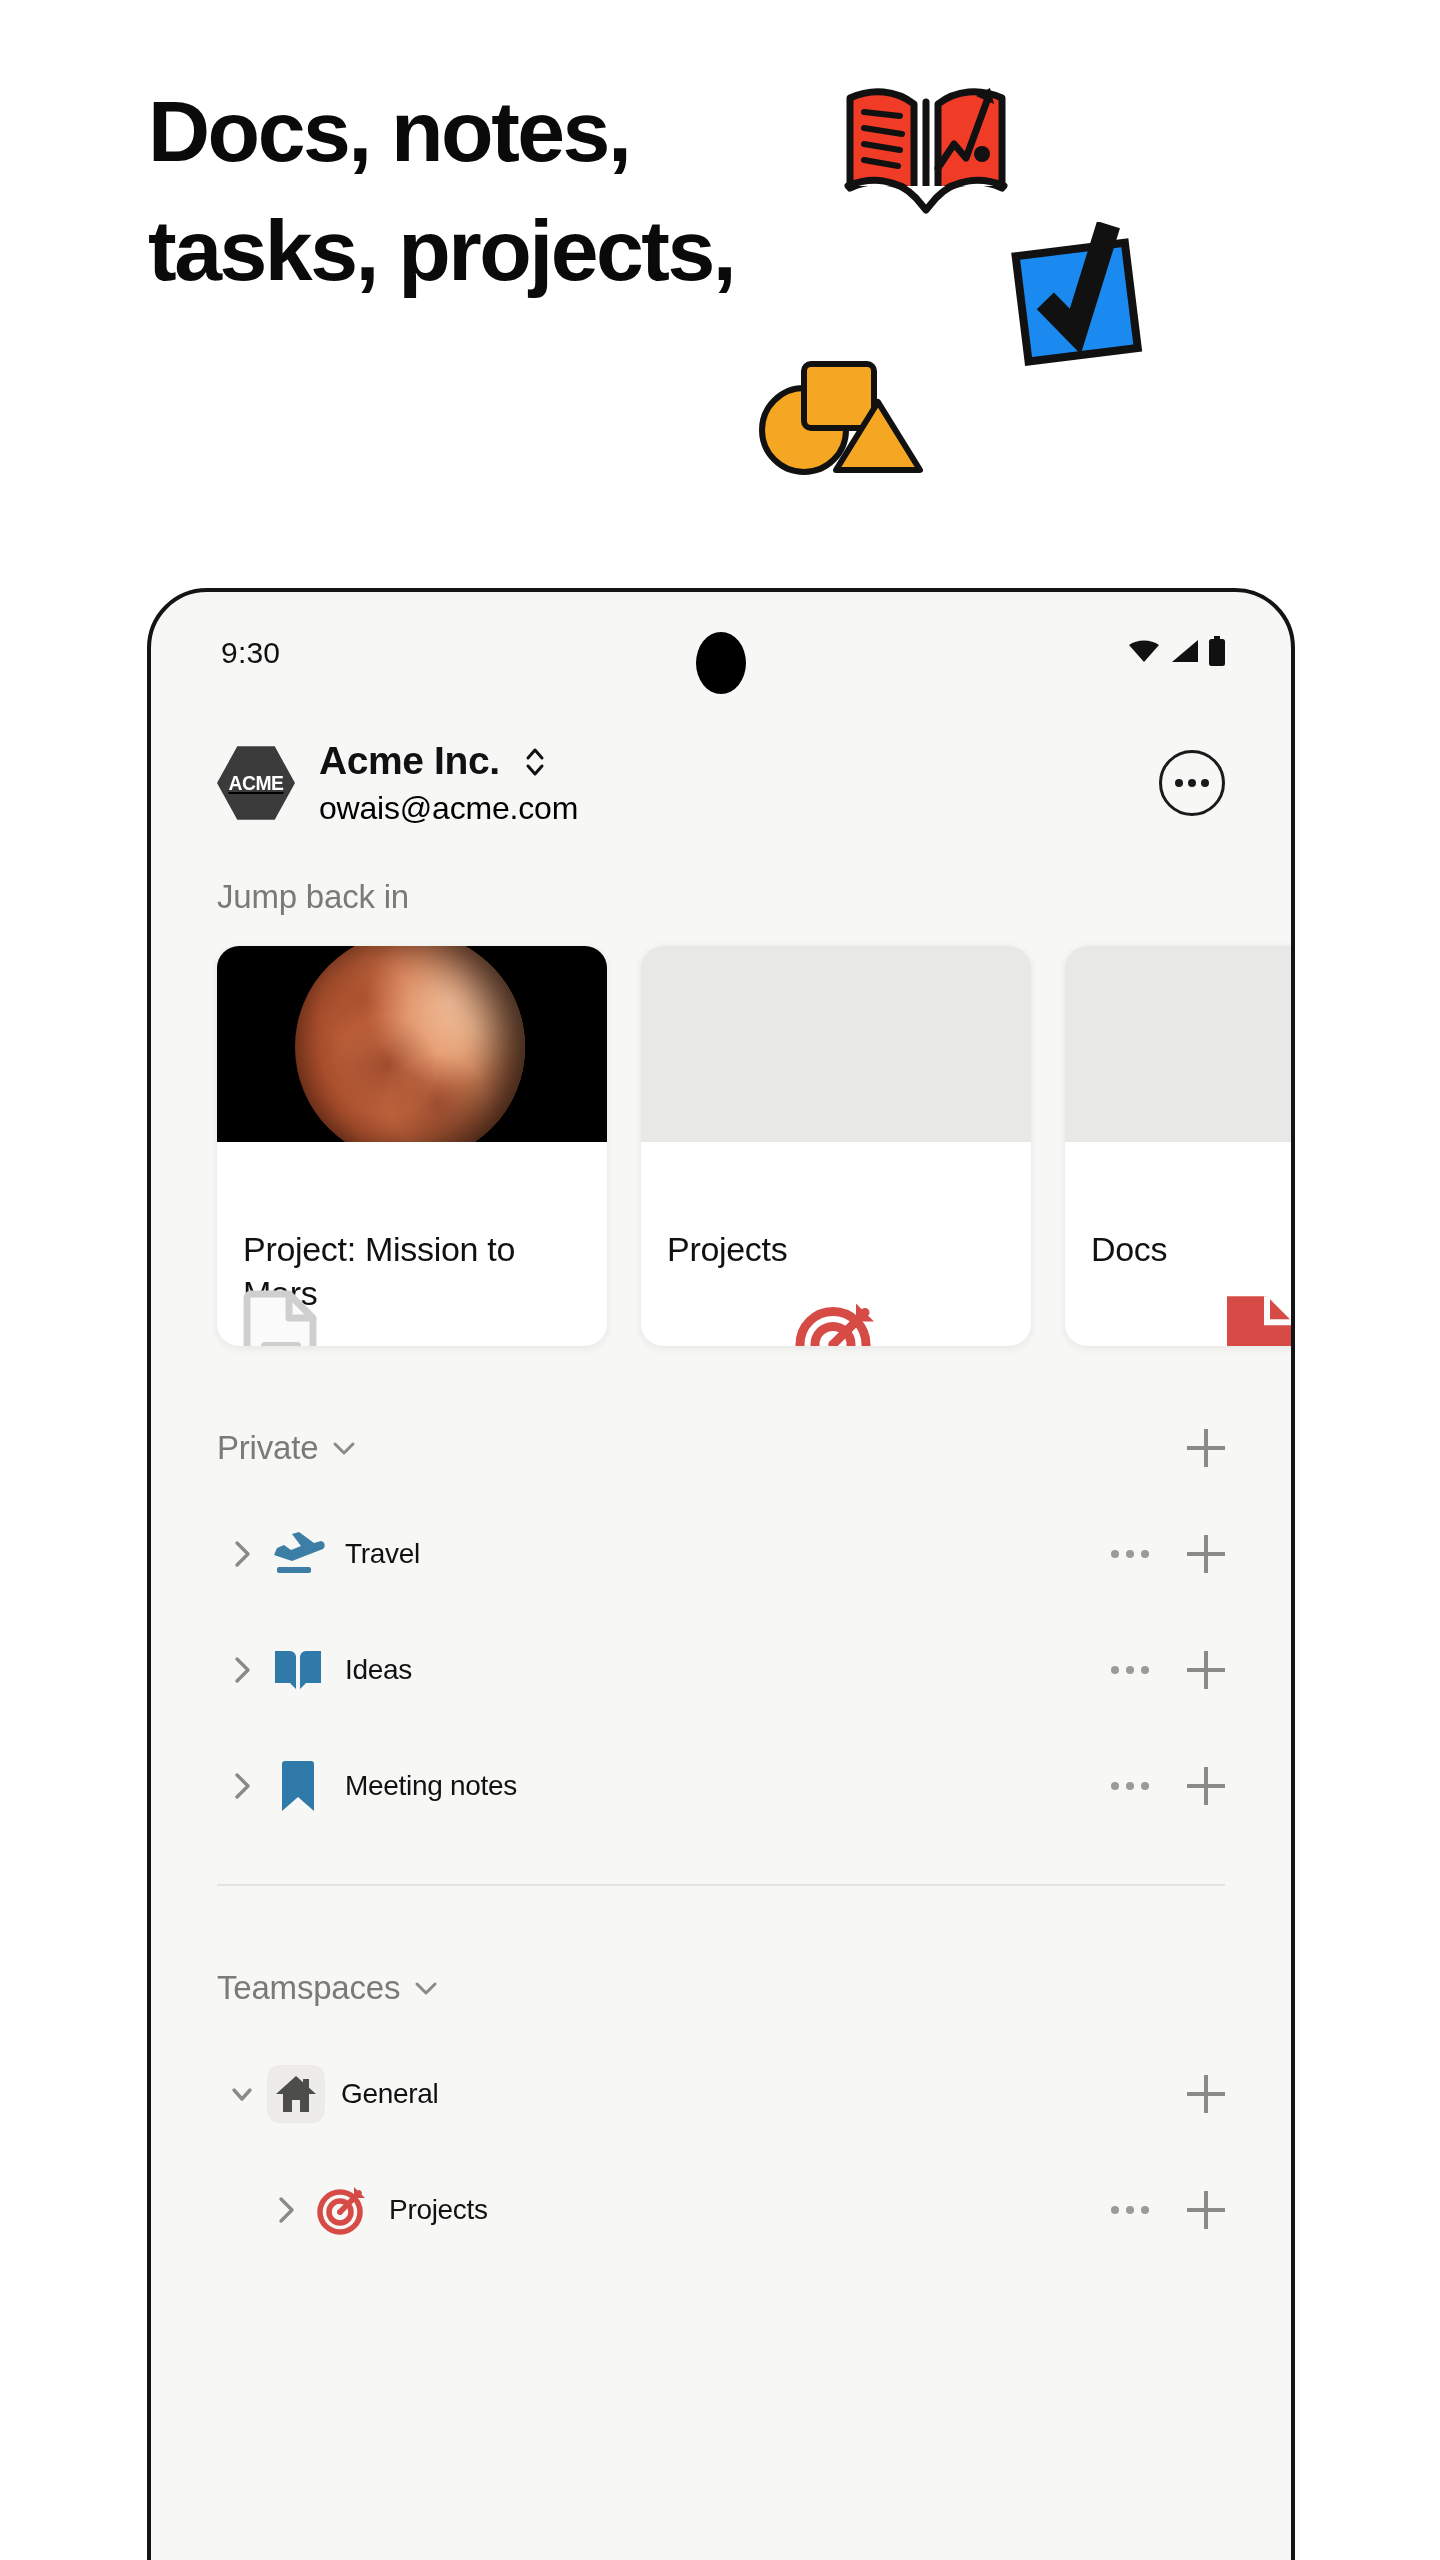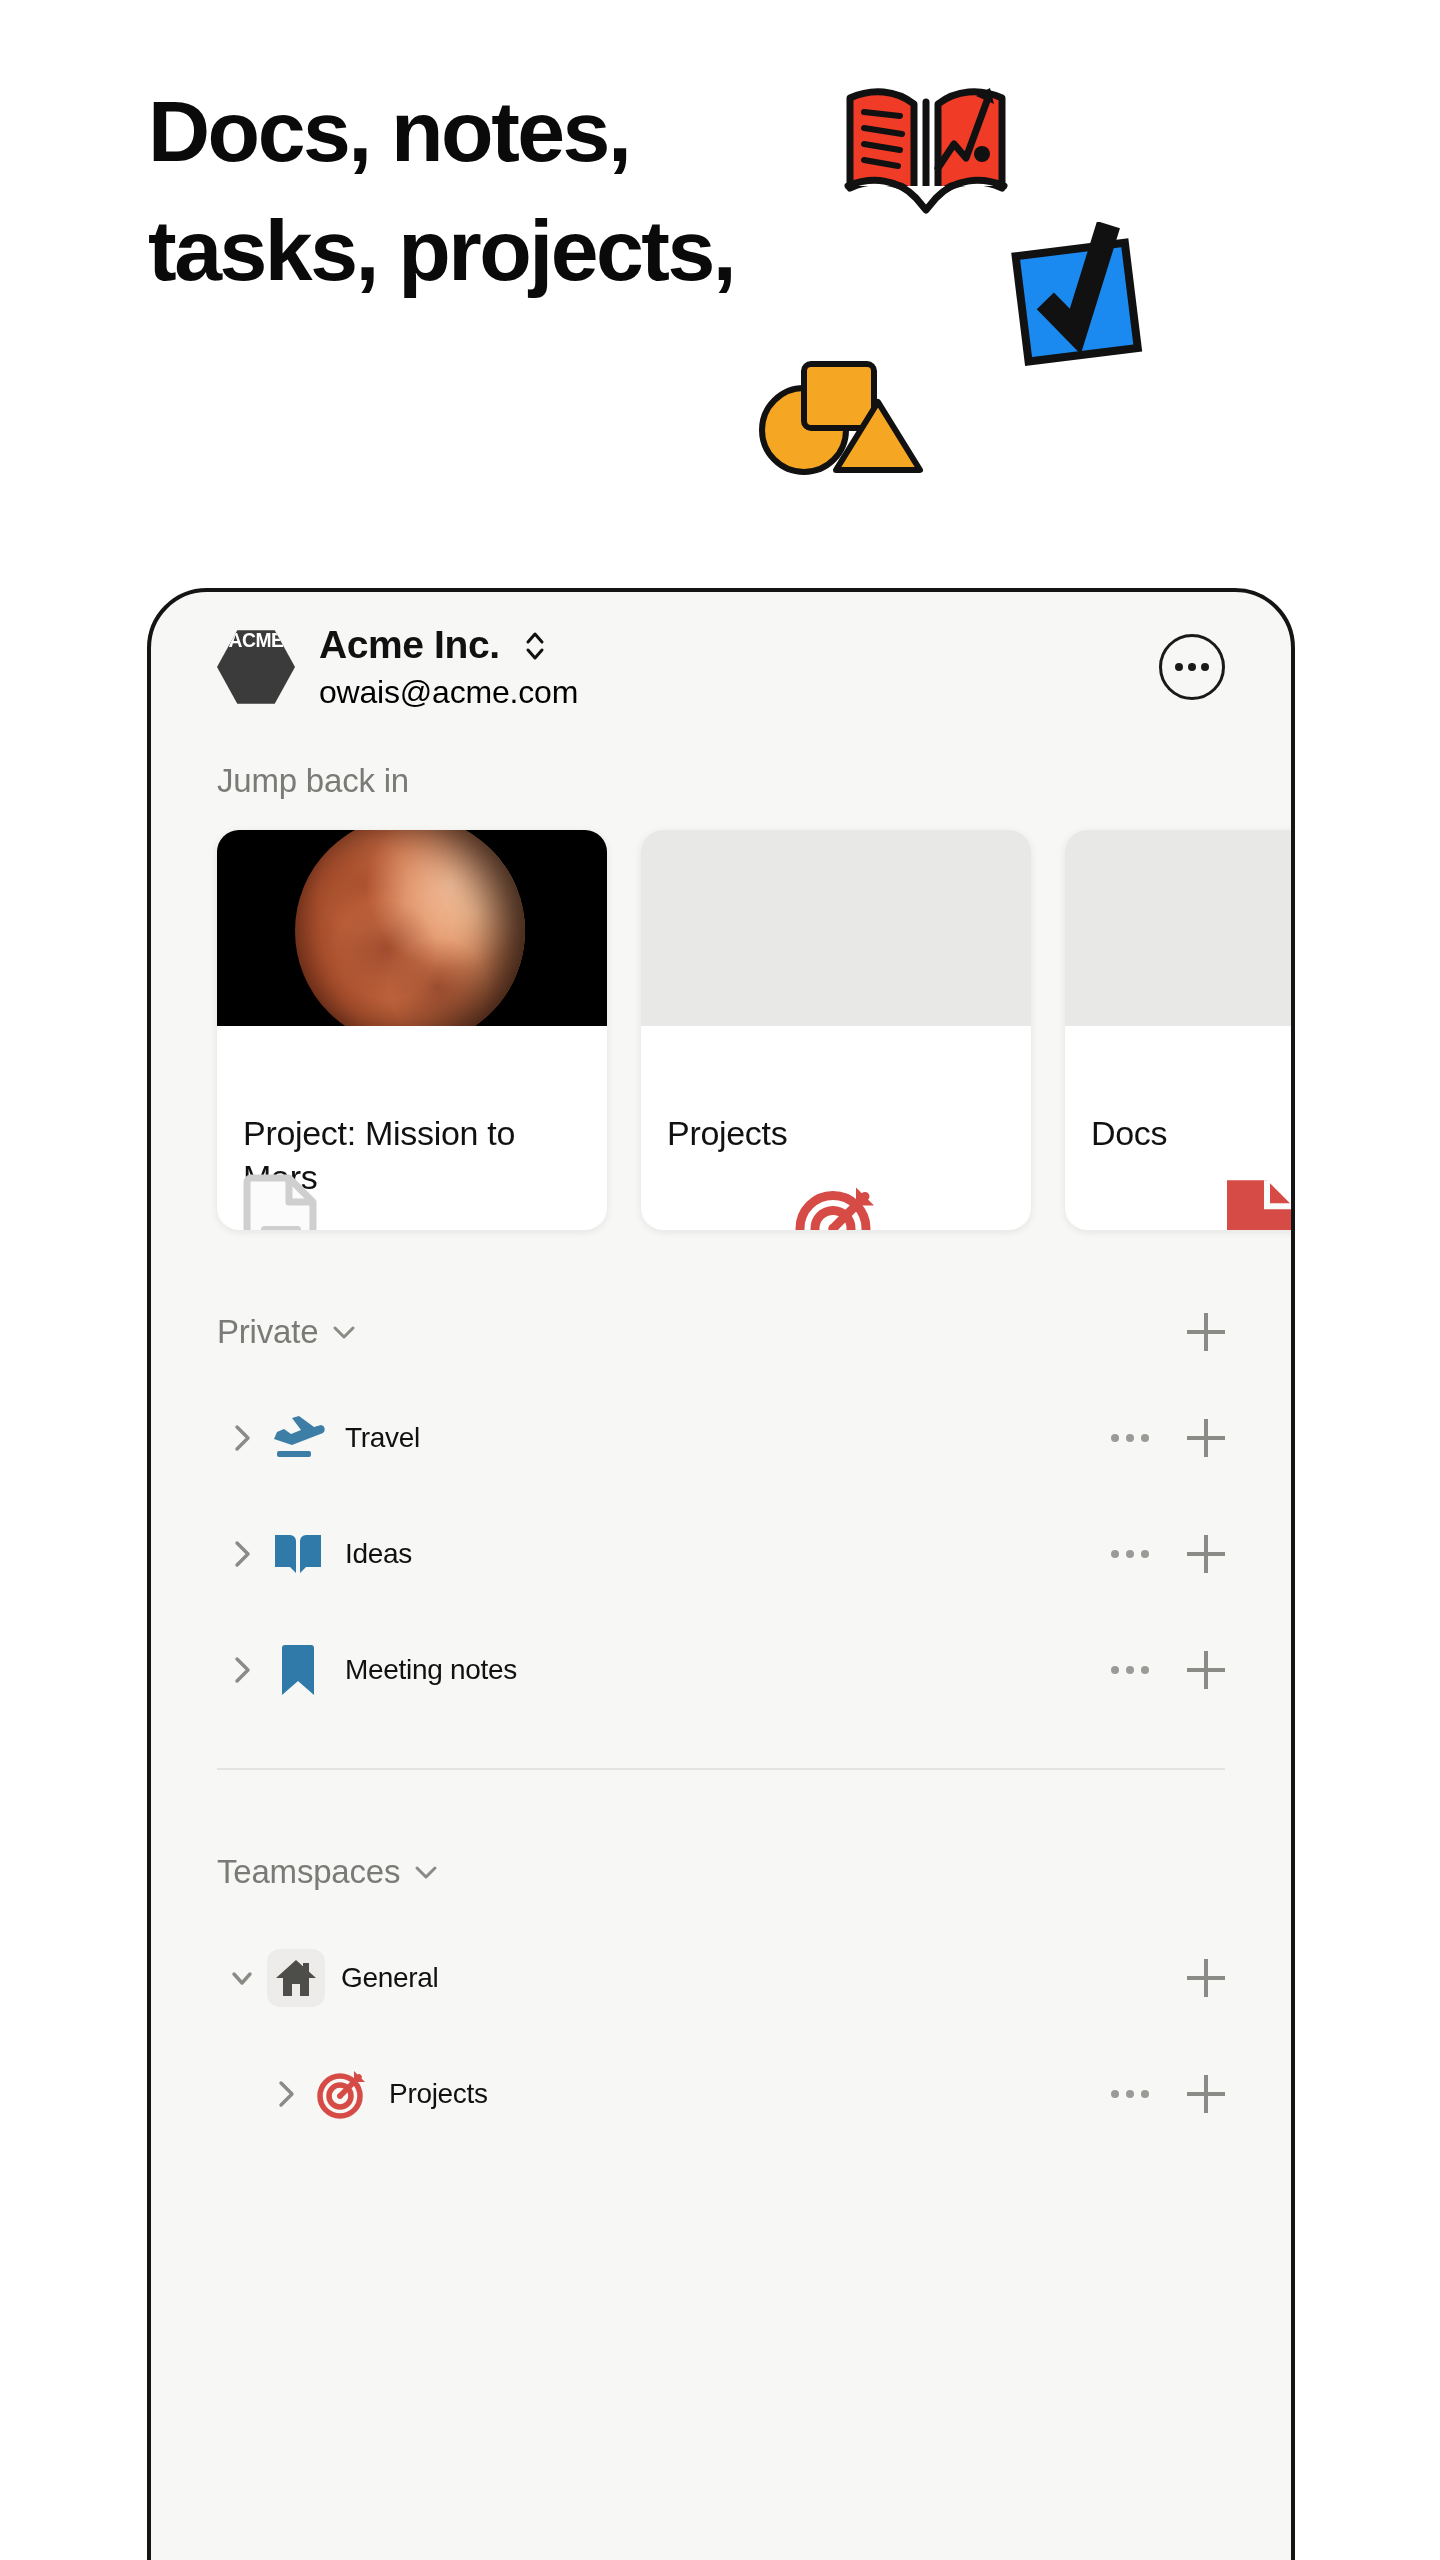--- a/index.html
+++ b/index.html
@@ -82,21 +82,21 @@
   }
   .ws-logo {
     width: 78px; height: 78px;
     position: relative; flex: 0 0 auto;
     margin-right: 24px;
   }
   .ws-logo-hex {
     width: 78px; height: 78px;
     background: #3b3b3b;
     clip-path: polygon(26% 3%, 74% 3%, 100% 50%, 74% 97%, 26% 97%, 0% 50%);
-    display: flex; justify-content: center;
+    display: flex; align-items: center; justify-content: center; text-decoration: underline;
   }
   .ws-logo-text {
     color: #fff; font-size: 21px; font-weight: 700;
     letter-spacing: -0.5px;
     font-family: "Liberation Sans Narrow", "Liberation Sans", sans-serif;
     transform: scaleX(0.92);
   }
   .ws-meta { flex: 1 1 auto; min-width: 0; }
   .ws-name-row { display: flex; align-items: center; gap: 24px; }
   .ws-name {
@@ -251,20 +251,36 @@
 
   <svg class="illus shapes" viewBox="0 0 200 130">
     <circle cx="60" cy="82" r="42" fill="#f5a623" stroke="#111" stroke-width="6"></circle>
     <rect x="60" y="16" width="70" height="64" rx="7" fill="#f5a623" stroke="#111" stroke-width="6"></rect>
     <path d="M134 54 L176 122 L92 122 Z" fill="#f5a623" stroke="#111" stroke-width="6" stroke-linejoin="round"></path>
   </svg>
 </div>
 
 <div class="phone">
 
+  <div class="statusbar">
+    <div class="status-time">9:30</div>
+    <div class="punch-hole"></div>
+    <div class="status-icons">
+      <svg width="34" height="28" viewBox="0 0 34 28">
+        <path d="M17 25 L2 8 C10 2 24 2 32 8 Z" fill="#111"></path>
+      </svg>
+      <svg width="32" height="28" viewBox="0 0 32 28">
+        <path d="M30 3 L30 25 L4 25 Z" fill="#111"></path>
+      </svg>
+      <svg width="20" height="30" viewBox="0 0 20 30">
+        <rect x="7" y="0" width="6" height="4" fill="#111"></rect>
+        <rect x="2" y="3" width="16" height="27" rx="2.5" fill="#111"></rect>
+      </svg>
+    </div>
+  </div>
 
   <div class="ws-header">
     <div class="ws-logo">
       <div class="ws-logo-hex">
         <span class="ws-logo-text">ACME</span>
       </div>
     </div>
     <div class="ws-meta">
       <div class="ws-name-row">
         <span class="ws-name">Acme Inc.</span>

